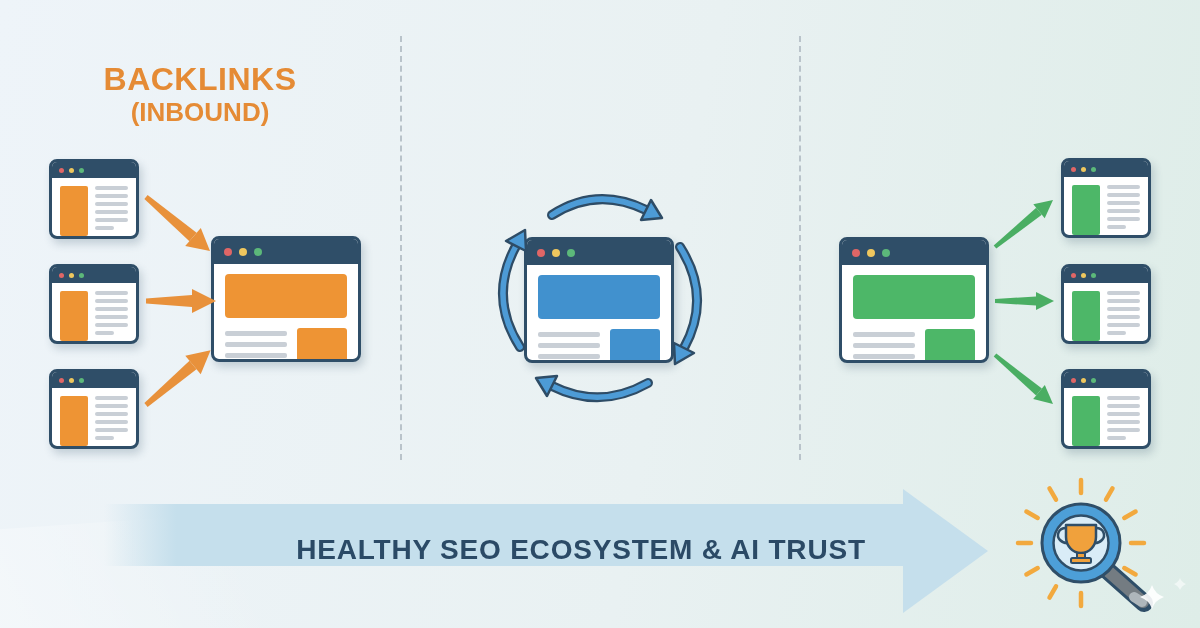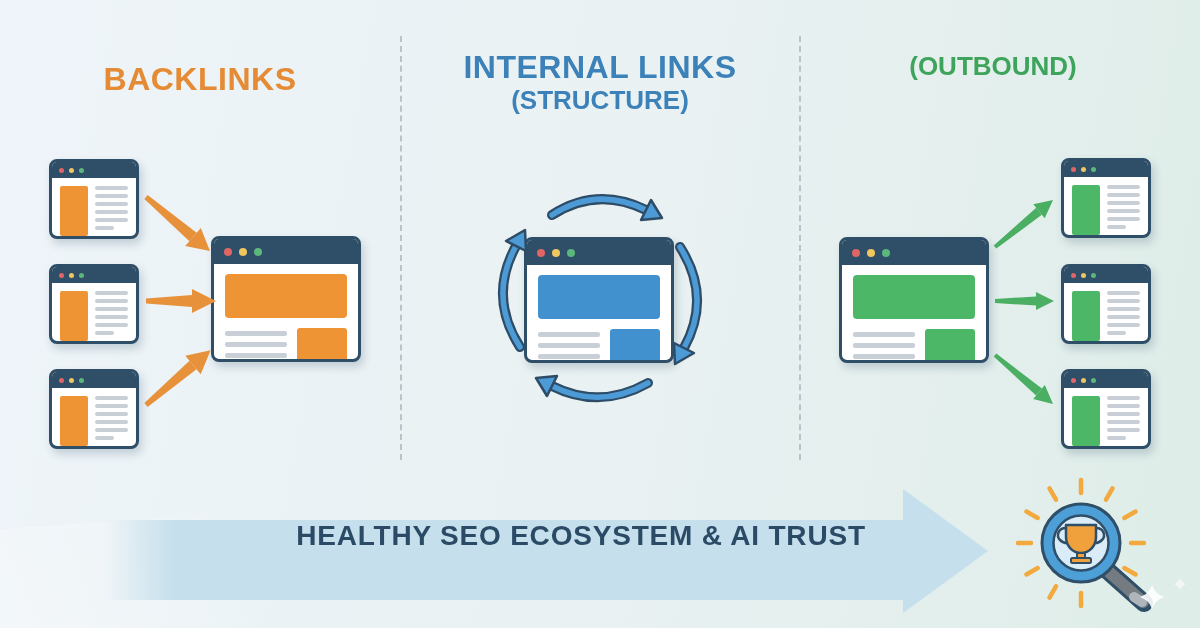--- a/index.html
+++ b/index.html
@@ -39,44 +39,40 @@
   .lines{display:flex;flex-direction:column;gap:4px;flex:1;}
   .row .lines{gap:6px;padding-top:3px;}
   .ln{height:4px;border-radius:2px;background:var(--gray_line,#C9CFD6);}
   .row .ln{height:5px;}
   .ln.short{width:58%;}
   .side{width:50px;height:42px;border-radius:3px;background:var(--ac);}
   .ac-orange{--ac:var(--orange,#EE9434);}
   .ac-blue{--ac:var(--blue,#4191CE);}
   .ac-green{--ac:var(--green,#4DB768);}
   
-  .band{position:absolute;left:104px;top:520px;width:650px;height:80px;padding-left:152px;
+  .band{position:absolute;left:104px;top:504px;width:650px;height:62px;padding-left:152px;
         background:linear-gradient(to right,rgba(199,224,238,0) 0%,var(--band,#C5DFEC) 9%);
-        display:flex;align-items:flex-start;justify-content:center;}
+        display:flex;align-items:flex-end;justify-content:center;}
   .band-text{font-size:28px;font-weight:bold;letter-spacing:.8px;color:var(--band_text,#2B4A66);white-space:nowrap;}
   .corner-glow{position:absolute;left:-50px;bottom:-40px;width:430px;height:150px;
         background:linear-gradient(70deg,rgba(255,255,255,.45),rgba(255,255,255,0) 70%);transform:rotate(-4deg);}
   svg{position:absolute;left:0;top:0;}
 </style>
 </head>
 <body>
 
 <div id="canvas">
 
   <div class="corner-glow"></div>
 
   <div class="col-head col-1">
     <span class="head-title">BACKLINKS</span>
-  </div>
-  <div class="col-head col-2">
-    <span class="head-title">INTERNAL LINKS</span>
-    <span class="head-sub">(STRUCTURE)</span>
+    <span class="head-sub">(INBOUND)</span>
   </div>
   <div class="col-head col-3">
-    <span class="head-sub">(OUTBOUND)</span>
   </div>
 
   <div class="divider div-1"></div>
   <div class="divider div-2"></div>
 
   <div class="win win-sm ac-orange" style="left:49px;top:159px;">
     <div class="bar">
         <span class="dot r"></span>
         <span class="dot y"></span>
         <span class="dot g"></span>

